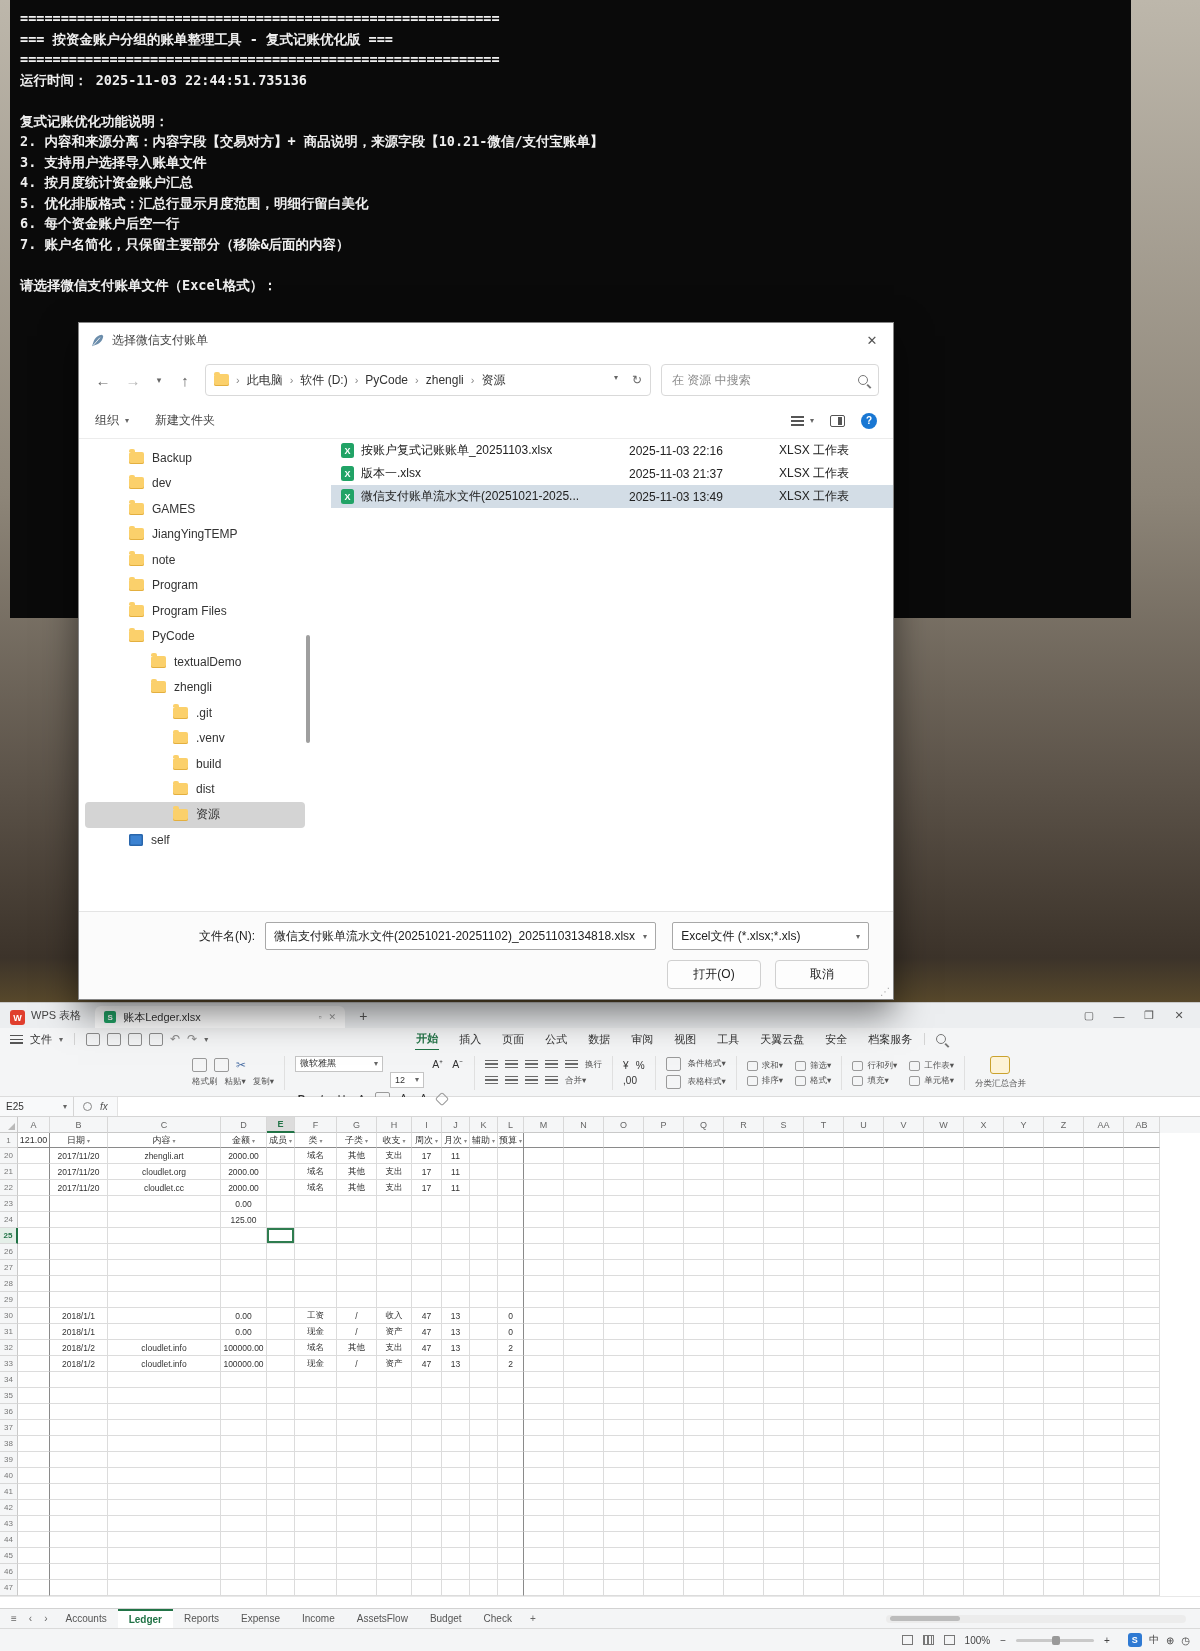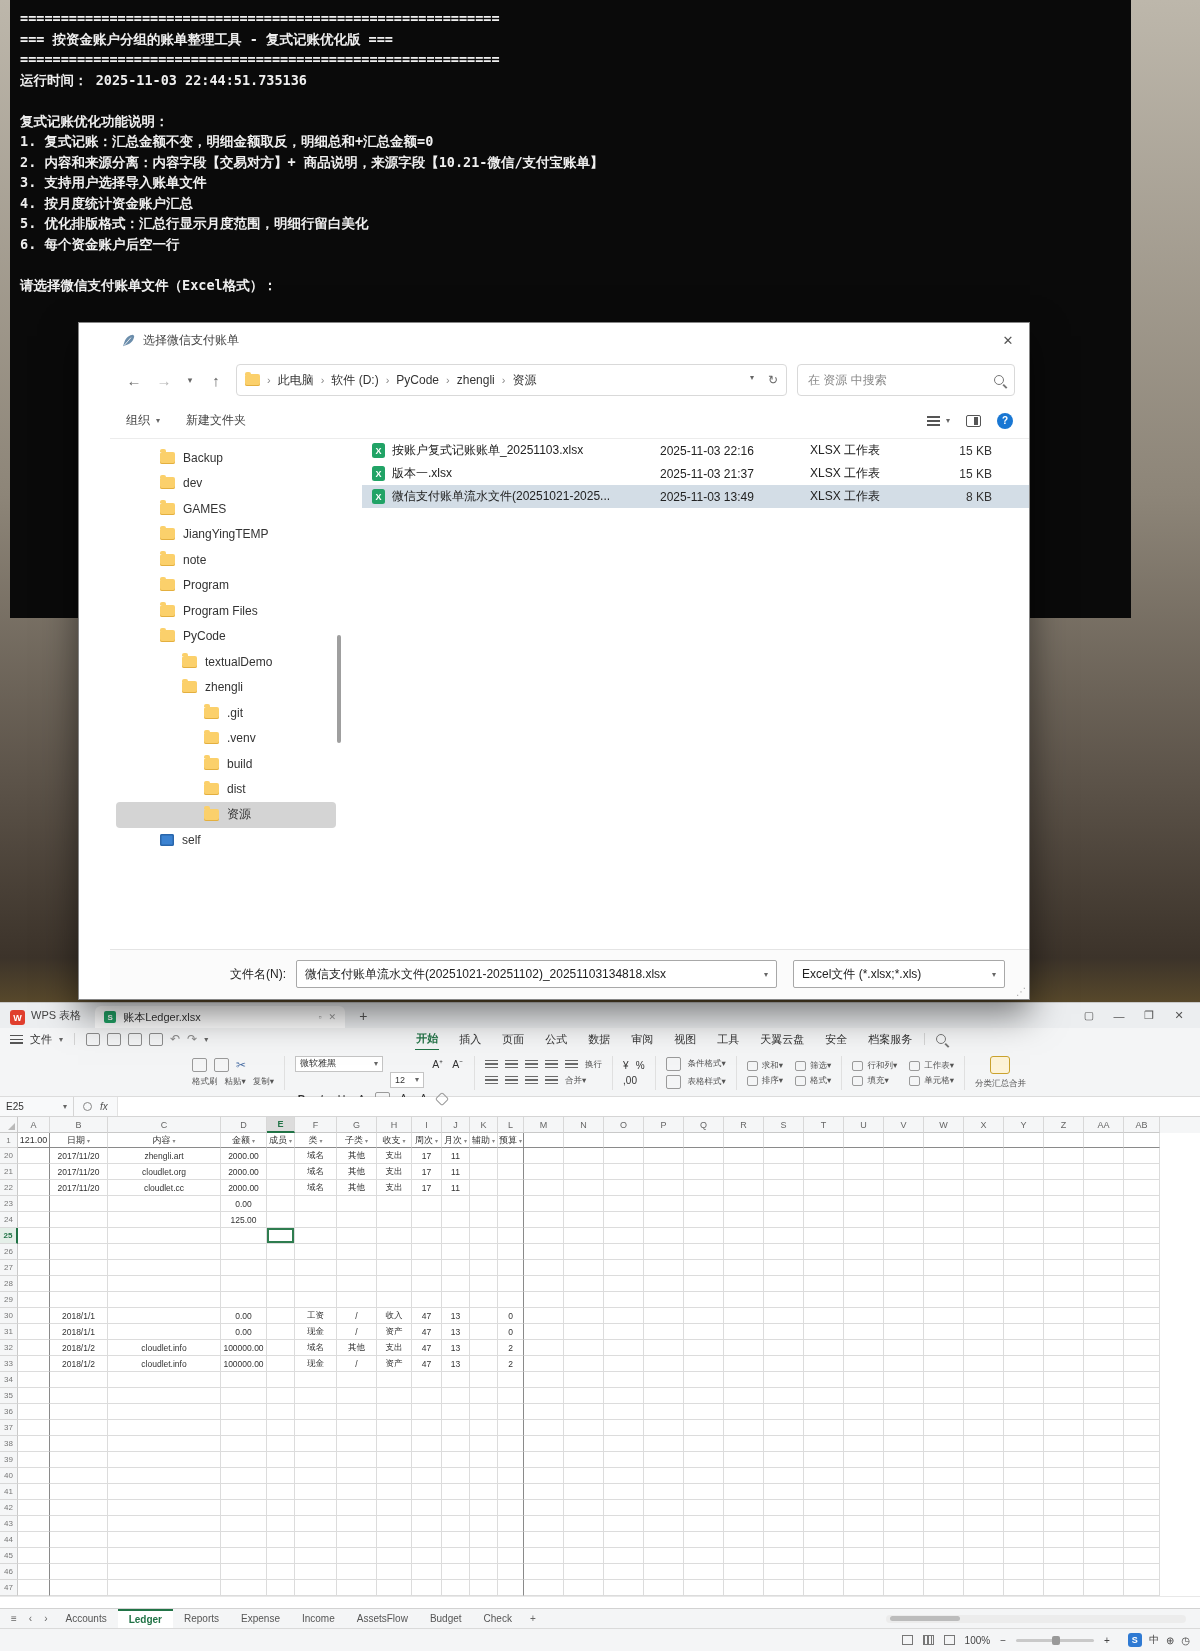--- a/index.html
+++ b/index.html
@@ -9,23 +9,23 @@
   *{box-sizing:border-box;}
   .win{position:absolute;}
 
   
   #console{left:10px;top:0;width:1121px;height:618px;background:#0a0a0a;z-index:1;
            padding:8px 0 0 10px;font-family:"DejaVu Sans Mono",monospace;
            font-size:13.5px;line-height:20.5px;color:#efefef;font-weight:bold;}
   .cline{white-space:pre;}
 
   
-  #dialog{left:78px;top:322px;width:952px;height:678px;background:#fff;z-index:3;
+  #dialog{left:78px;top:322px;width:816px;height:678px;background:#fff;z-index:3;
           border:1px solid #868686;box-shadow:0 14px 34px rgba(0,0,0,.5);
-          display:flex;flex-direction:column;font-size:12px;color:#333;padding-left:31px;}
+          display:flex;flex-direction:column;font-size:12px;color:#333;}
   .dlg-title{height:34px;display:flex;align-items:center;padding-left:12px;gap:8px;flex:none;}
   .dlg-title .ttl{font-size:12px;color:#444;flex:1;}
   .dlg-close{width:42px;height:30px;display:flex;align-items:center;justify-content:center;color:#555;font-size:13px;}
   .dlg-nav{height:46px;display:flex;align-items:center;padding:0 14px;gap:10px;flex:none;}
   .navbtn{color:#666;font-size:15px;width:20px;text-align:center;}
   .navbtn.dim{color:#b5b5b5;}
   .navbtn.sm{font-size:9px;width:12px;}
   .crumbbox{flex:1;height:32px;border:1px solid #d9d9d9;border-radius:4px;display:flex;align-items:center;
             padding:0 8px;gap:7px;background:#fff;}
   .seg{color:#333;}
@@ -181,26 +181,26 @@
 <body>
 
 <div id="console" class="win">
   <div id="console-body">
       <div class="cline">===========================================================</div>
       <div class="cline">=== 按资金账户分组的账单整理工具 - 复式记账优化版 ===</div>
       <div class="cline">===========================================================</div>
       <div class="cline">运行时间： 2025-11-03 22:44:51.735136</div>
       <div class="cline">&nbsp;</div>
       <div class="cline">复式记账优化功能说明：</div>
-      <div class="cline">1. 复式记账：汇总金额不变，明细金额取反，明细总和+汇总金额=0</div>
       <div class="cline">2. 内容和来源分离：内容字段【交易对方】+ 商品说明，来源字段【10.21-微信/支付宝账单】</div>
       <div class="cline">3. 支持用户选择导入账单文件</div>
       <div class="cline">4. 按月度统计资金账户汇总</div>
       <div class="cline">5. 优化排版格式：汇总行显示月度范围，明细行留白美化</div>
       <div class="cline">6. 每个资金账户后空一行</div>
+      <div class="cline">7. 账户名简化，只保留主要部分（移除&amp;后面的内容）</div>
       <div class="cline">&nbsp;</div>
       <div class="cline">请选择微信支付账单文件（Excel格式）：</div>
     </div>
 </div>
 
 <div id="dialog" class="win">
   <div class="dlg-title">
     <svg class="feather" viewBox="0 0 16 16">
       <path d="M13.5 1C9.5 1 4.5 5 3.2 9.2L1.2 15l5.8-2C11.2 11.7 15 6.5 15 2.4z" fill="#6b8dab"></path>
       <path d="M2.5 14.2 L11 4.5" stroke="#ffffff" stroke-width="1" fill="none"></path>
@@ -362,20 +362,24 @@
     <div class="fn-row">
       <span class="fn-label">文件名(N):</span>
       <div class="combo fn-input">
         <span class="val">微信支付账单流水文件(20251021-20251102)_20251103134818.xlsx</span>
         <span class="caret">▾</span>
       </div>
       <div class="combo ft-select">
         <span class="val">Excel文件 (*.xlsx;*.xls)</span>
         <span class="caret">▾</span>
       </div>
+    </div>
+    <div class="btn-row">
+      <div class="pbtn">打开(O)</div>
+      <div class="pbtn">取消</div>
     </div>
   </div>
   <span class="grip">⋰</span>
 </div>
 
 <div id="wps" class="win">
   <div class="wps-title">
     <span class="wps-logo">W</span>
     <span class="wps-app">WPS 表格</span>
     <div class="doctab">

